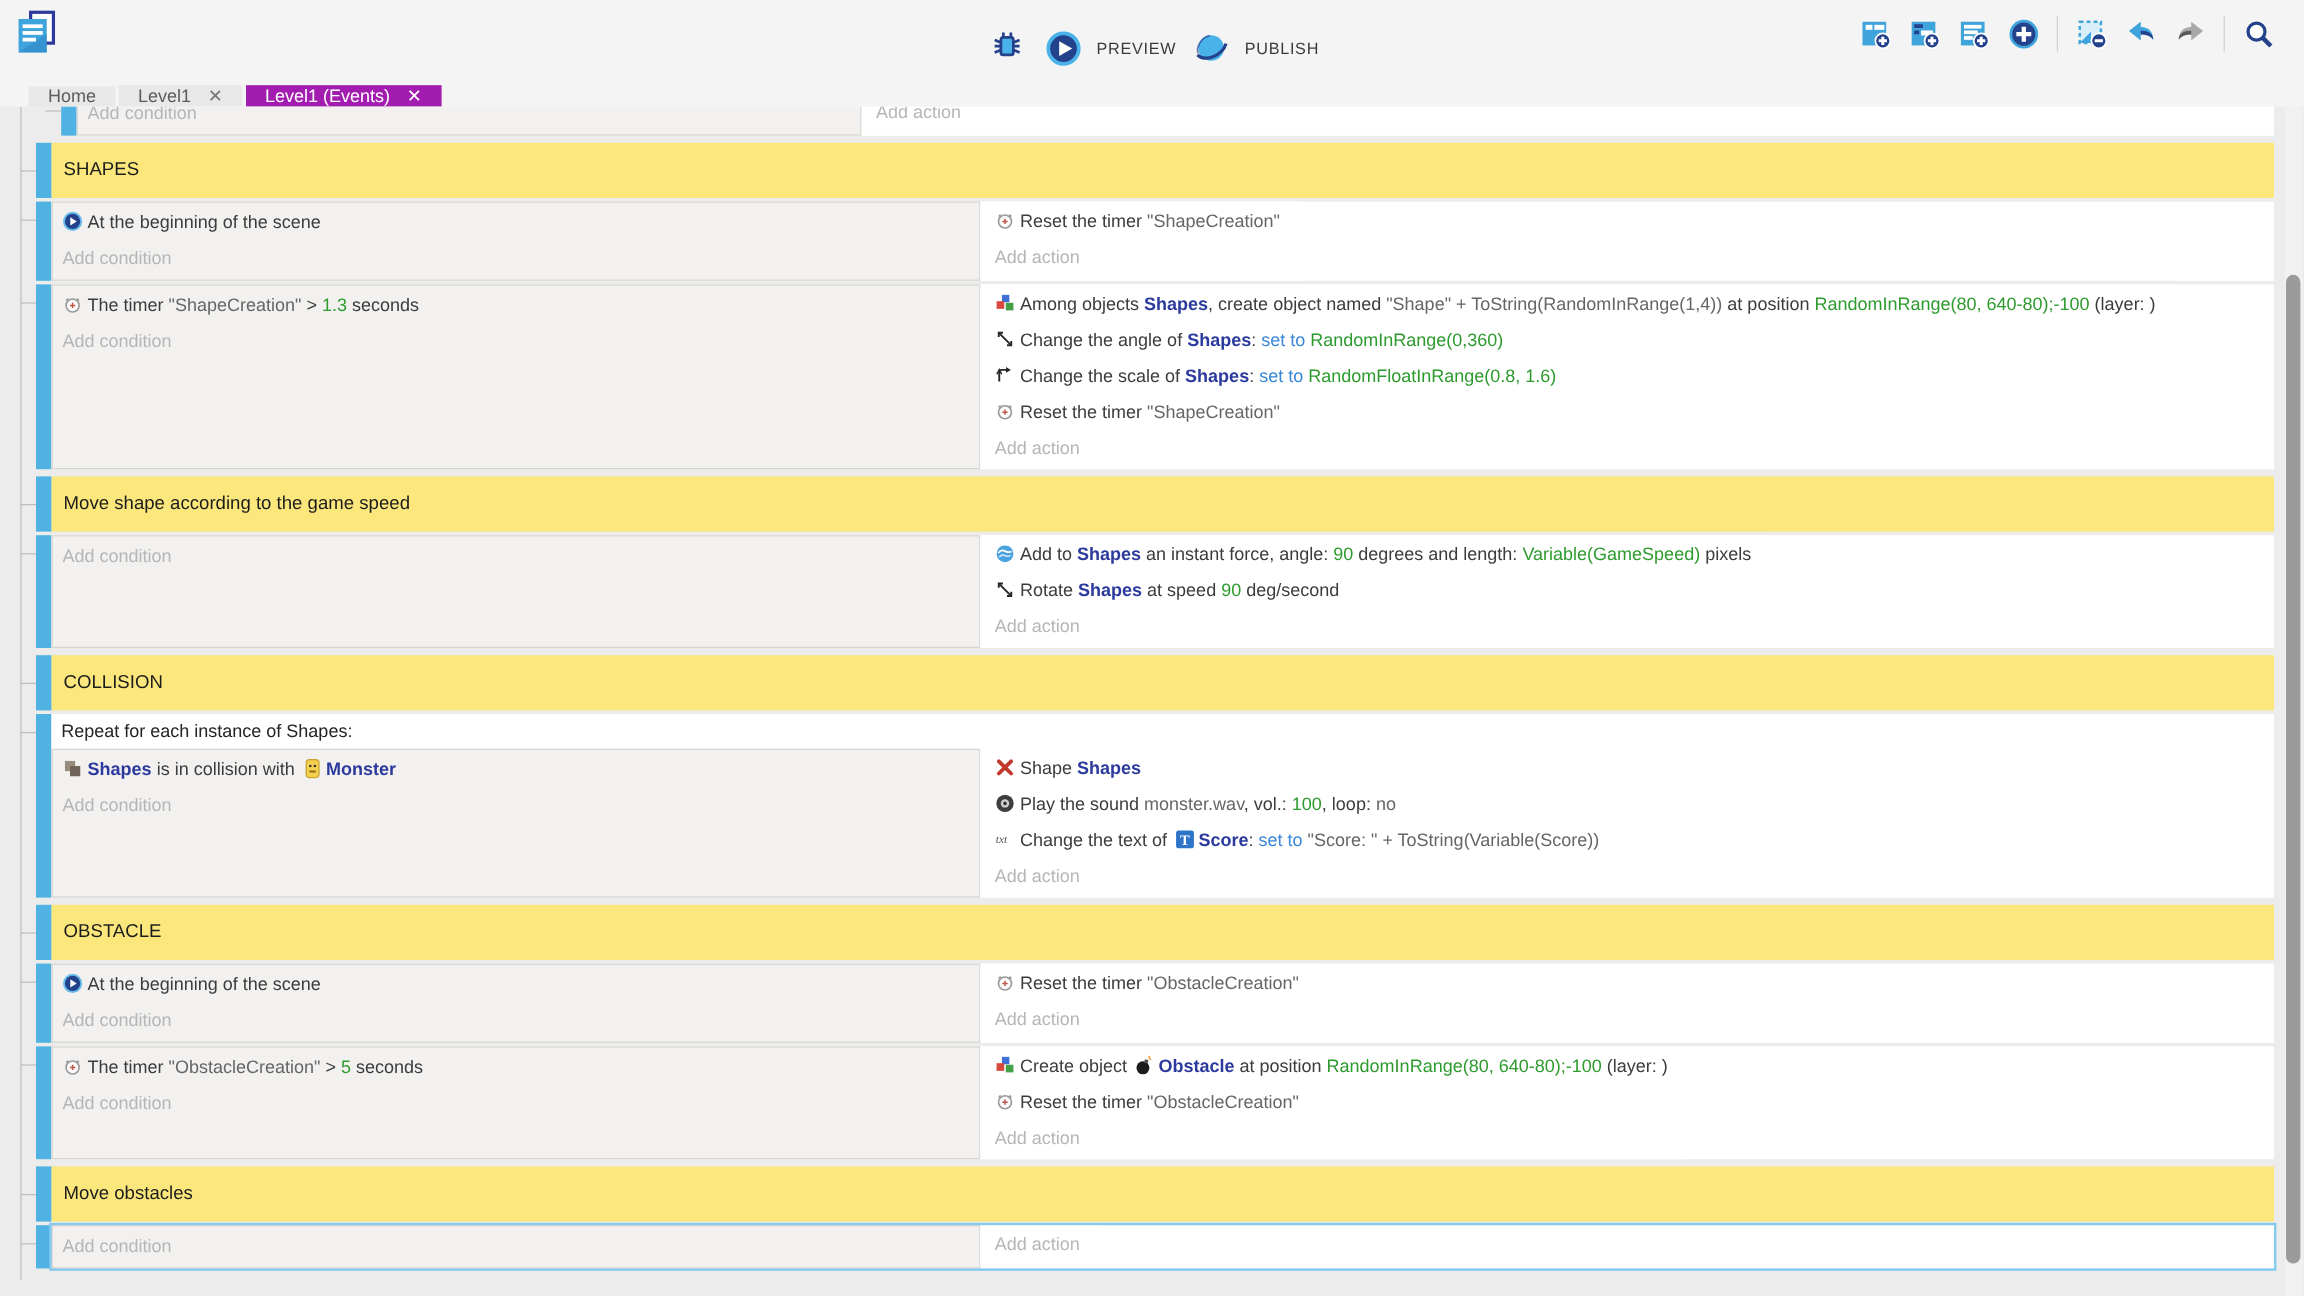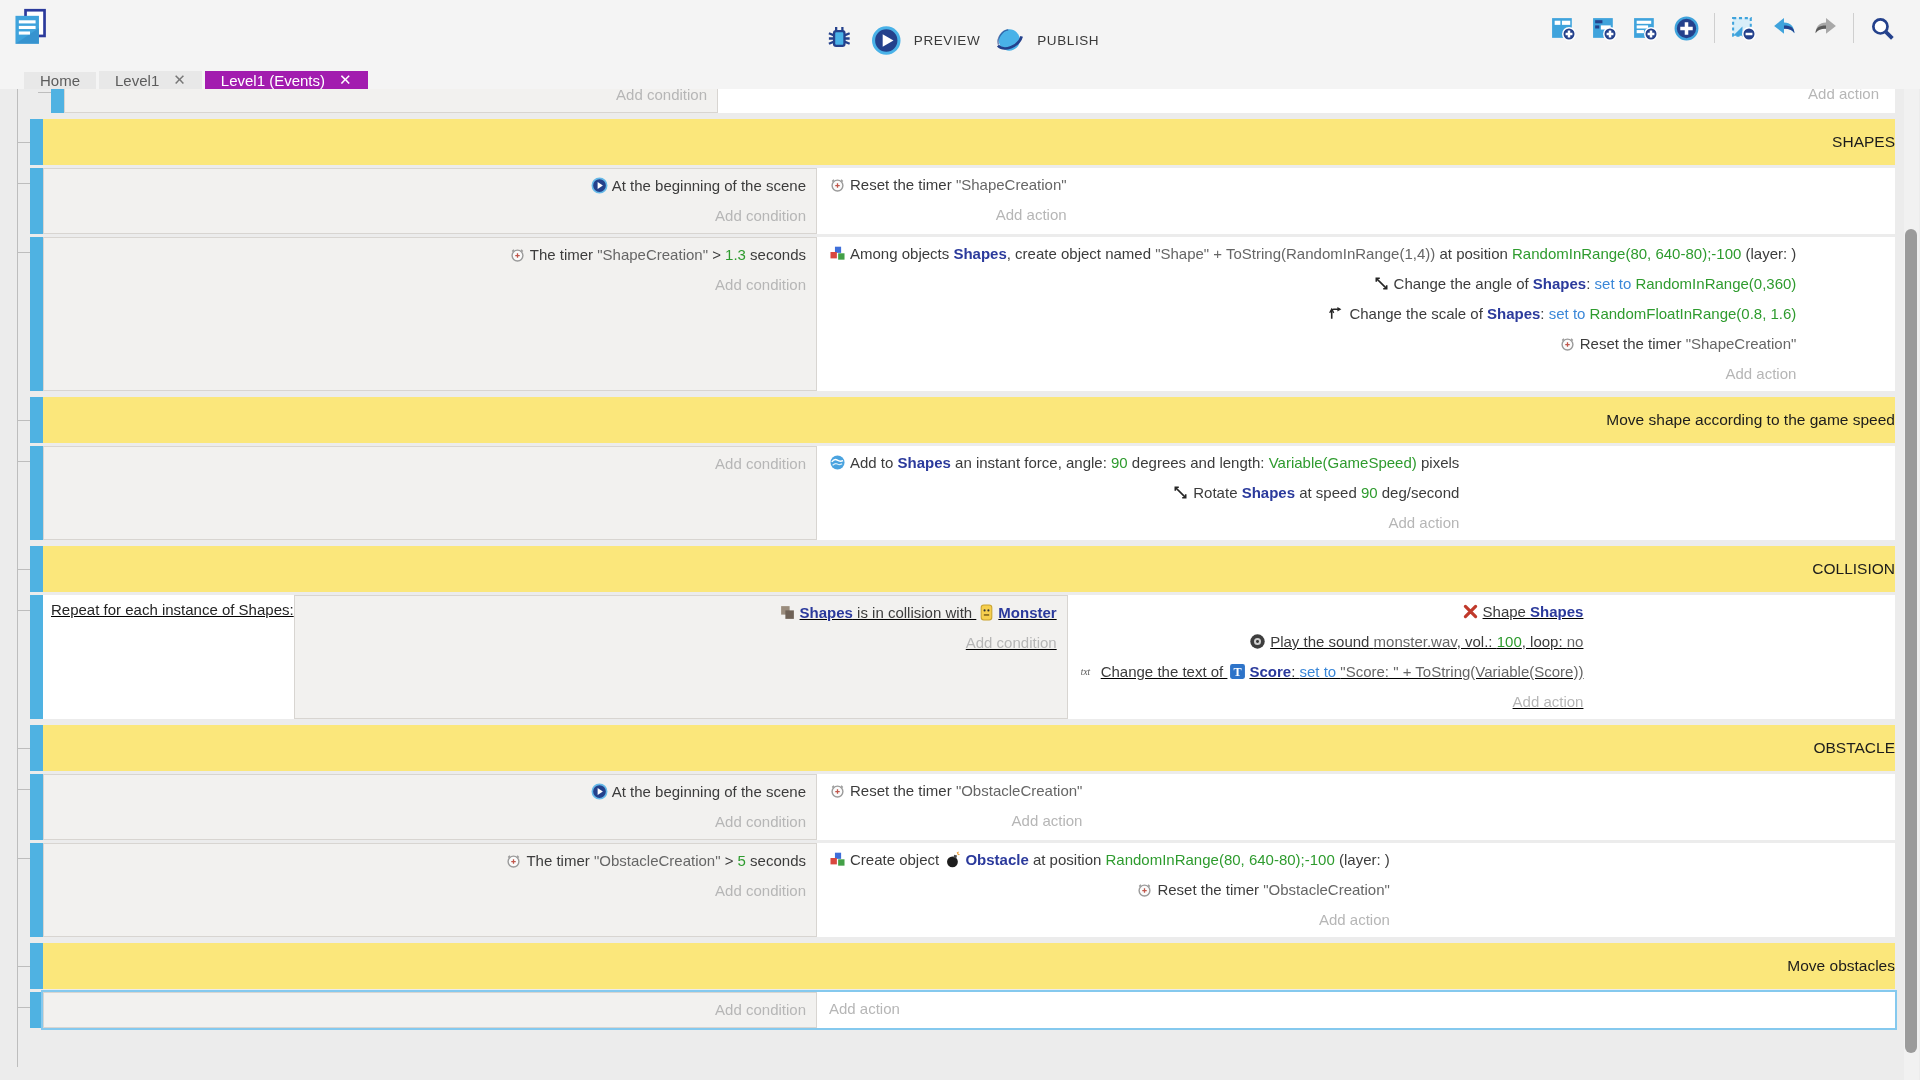--- a/index.html
+++ b/index.html
@@ -22,21 +22,21 @@
   
   .tabbar{height:33px;background:#f4f4f4;display:flex;align-items:flex-end;padding-left:24px;}
   .tab{display:flex;align-items:center;padding:0 16px;font-size:15px;color:#5c5c5c;background:#e8e8e8;margin-right:3px;cursor:default;}
   .tab .close{margin-left:14px;font-size:15px;color:#777;}
   .tab.active{background:#a21caf;color:#fff;margin-top:16px;}
   .tab.active .close{color:#fff;}
   
   .events{position:relative;background:#ececec;height:991px;overflow:hidden;}
   .tree-line{position:absolute;left:17px;top:0;width:1px;height:978px;background:#bdbdbd;}
   .canvas{position:absolute;left:30px;top:0;width:1865px;}
-  .block{position:relative;margin-top:3px;display:flex;text-align:right;}
+  .block{position:relative;margin-top:3px;display:flex;}
   .block.group{margin-top:6px;}
   .block .tick{position:absolute;left:-13px;top:15px;width:13px;height:1px;background:#bdbdbd;}
   .block.group .tick{top:23px;}
   .handle{width:13px;background:#4fb2e2;flex:none;}
   .group-label{flex:1;background:#fbe77b;height:46px;line-height:46px;padding-left:10px;font-size:15.5px;color:#1c1c1c;}
   .event-body{flex:1;background:#fff;display:flex;min-width:0;}
   .cond-col{width:774px;flex:none;background:#f2f1ef;border:1px solid #d8d5d1;padding:2px 10px 2px 8px;box-sizing:border-box;}
   .act-col{flex:1;padding:2px 16px 2px 12px;background:#fff;min-width:0;}
   .line{font-size:15px;line-height:30px;color:#3c3c3c;}
   .line.add{color:#b6b6b6;}
@@ -44,21 +44,21 @@
   .seg-plain{color:#3c3c3c;}
   .seg-object{color:#2b3a9c;font-weight:700;}
   .seg-green{color:#2e9b2e;}
   .seg-blue{color:#3a87d8;}
   .seg-purple{color:#9436b0;}
   .seg-quote{color:#666;}
   .icon{display:inline-block;width:17px;height:17px;margin-right:4px;vertical-align:-3px;}
   .icon svg{width:100%;height:100%;display:block;}
   .icon.inline{margin:0 3px 0 2px;}
   
-  .foreach .event-body{flex-direction:row;text-decoration:underline;}
+  .foreach .event-body{flex-direction:column;}
   .foreach-header{font-size:15px;line-height:29px;padding-left:8px;color:#242424;background:#fff;}
   .foreach-row{display:flex;}
   
   .stub{margin-left:21px;margin-top:-12px;}
   .stub .cond-col{width:654px;}
   
   .selected .event-body{outline:2px solid #85c9ee;outline-offset:0px;}
   
   .scroll-track{position:absolute;right:1px;top:0;width:15px;height:100%;background:#f1f1f1;}
   .scroll-thumb{position:absolute;right:2.5px;top:140px;width:12px;height:824px;background:#9b9b9b;border-radius:6px;}

